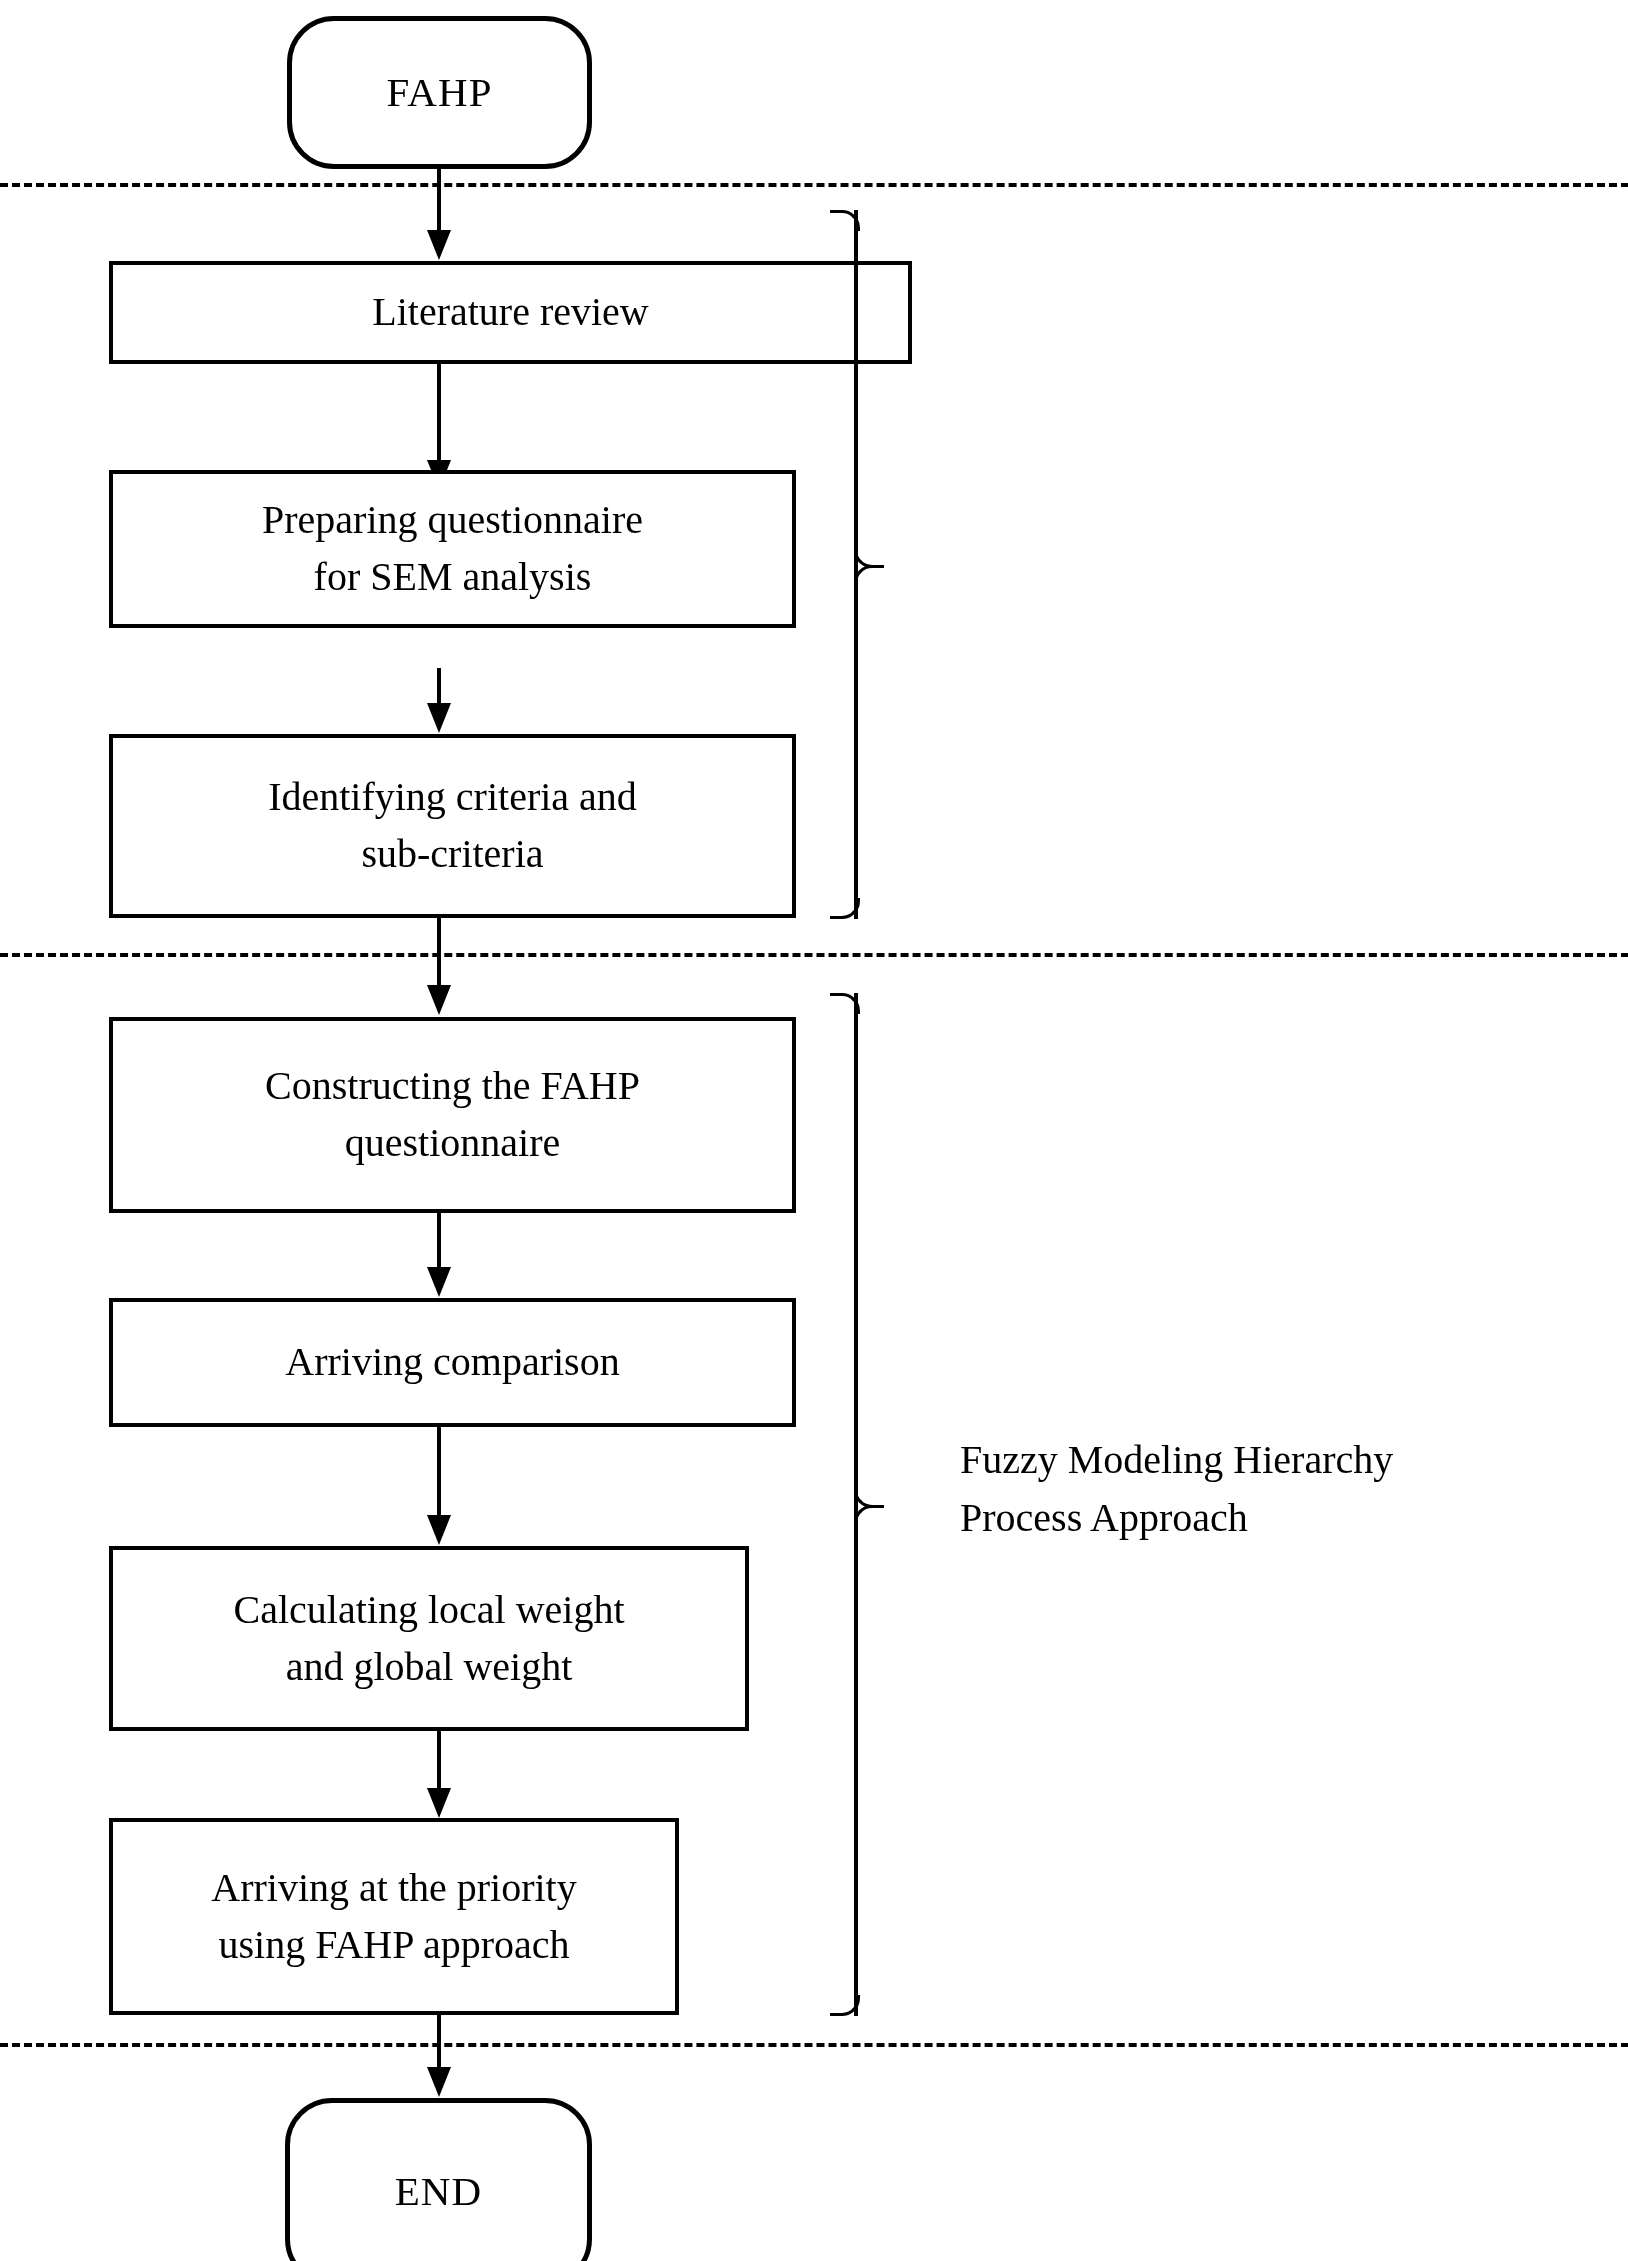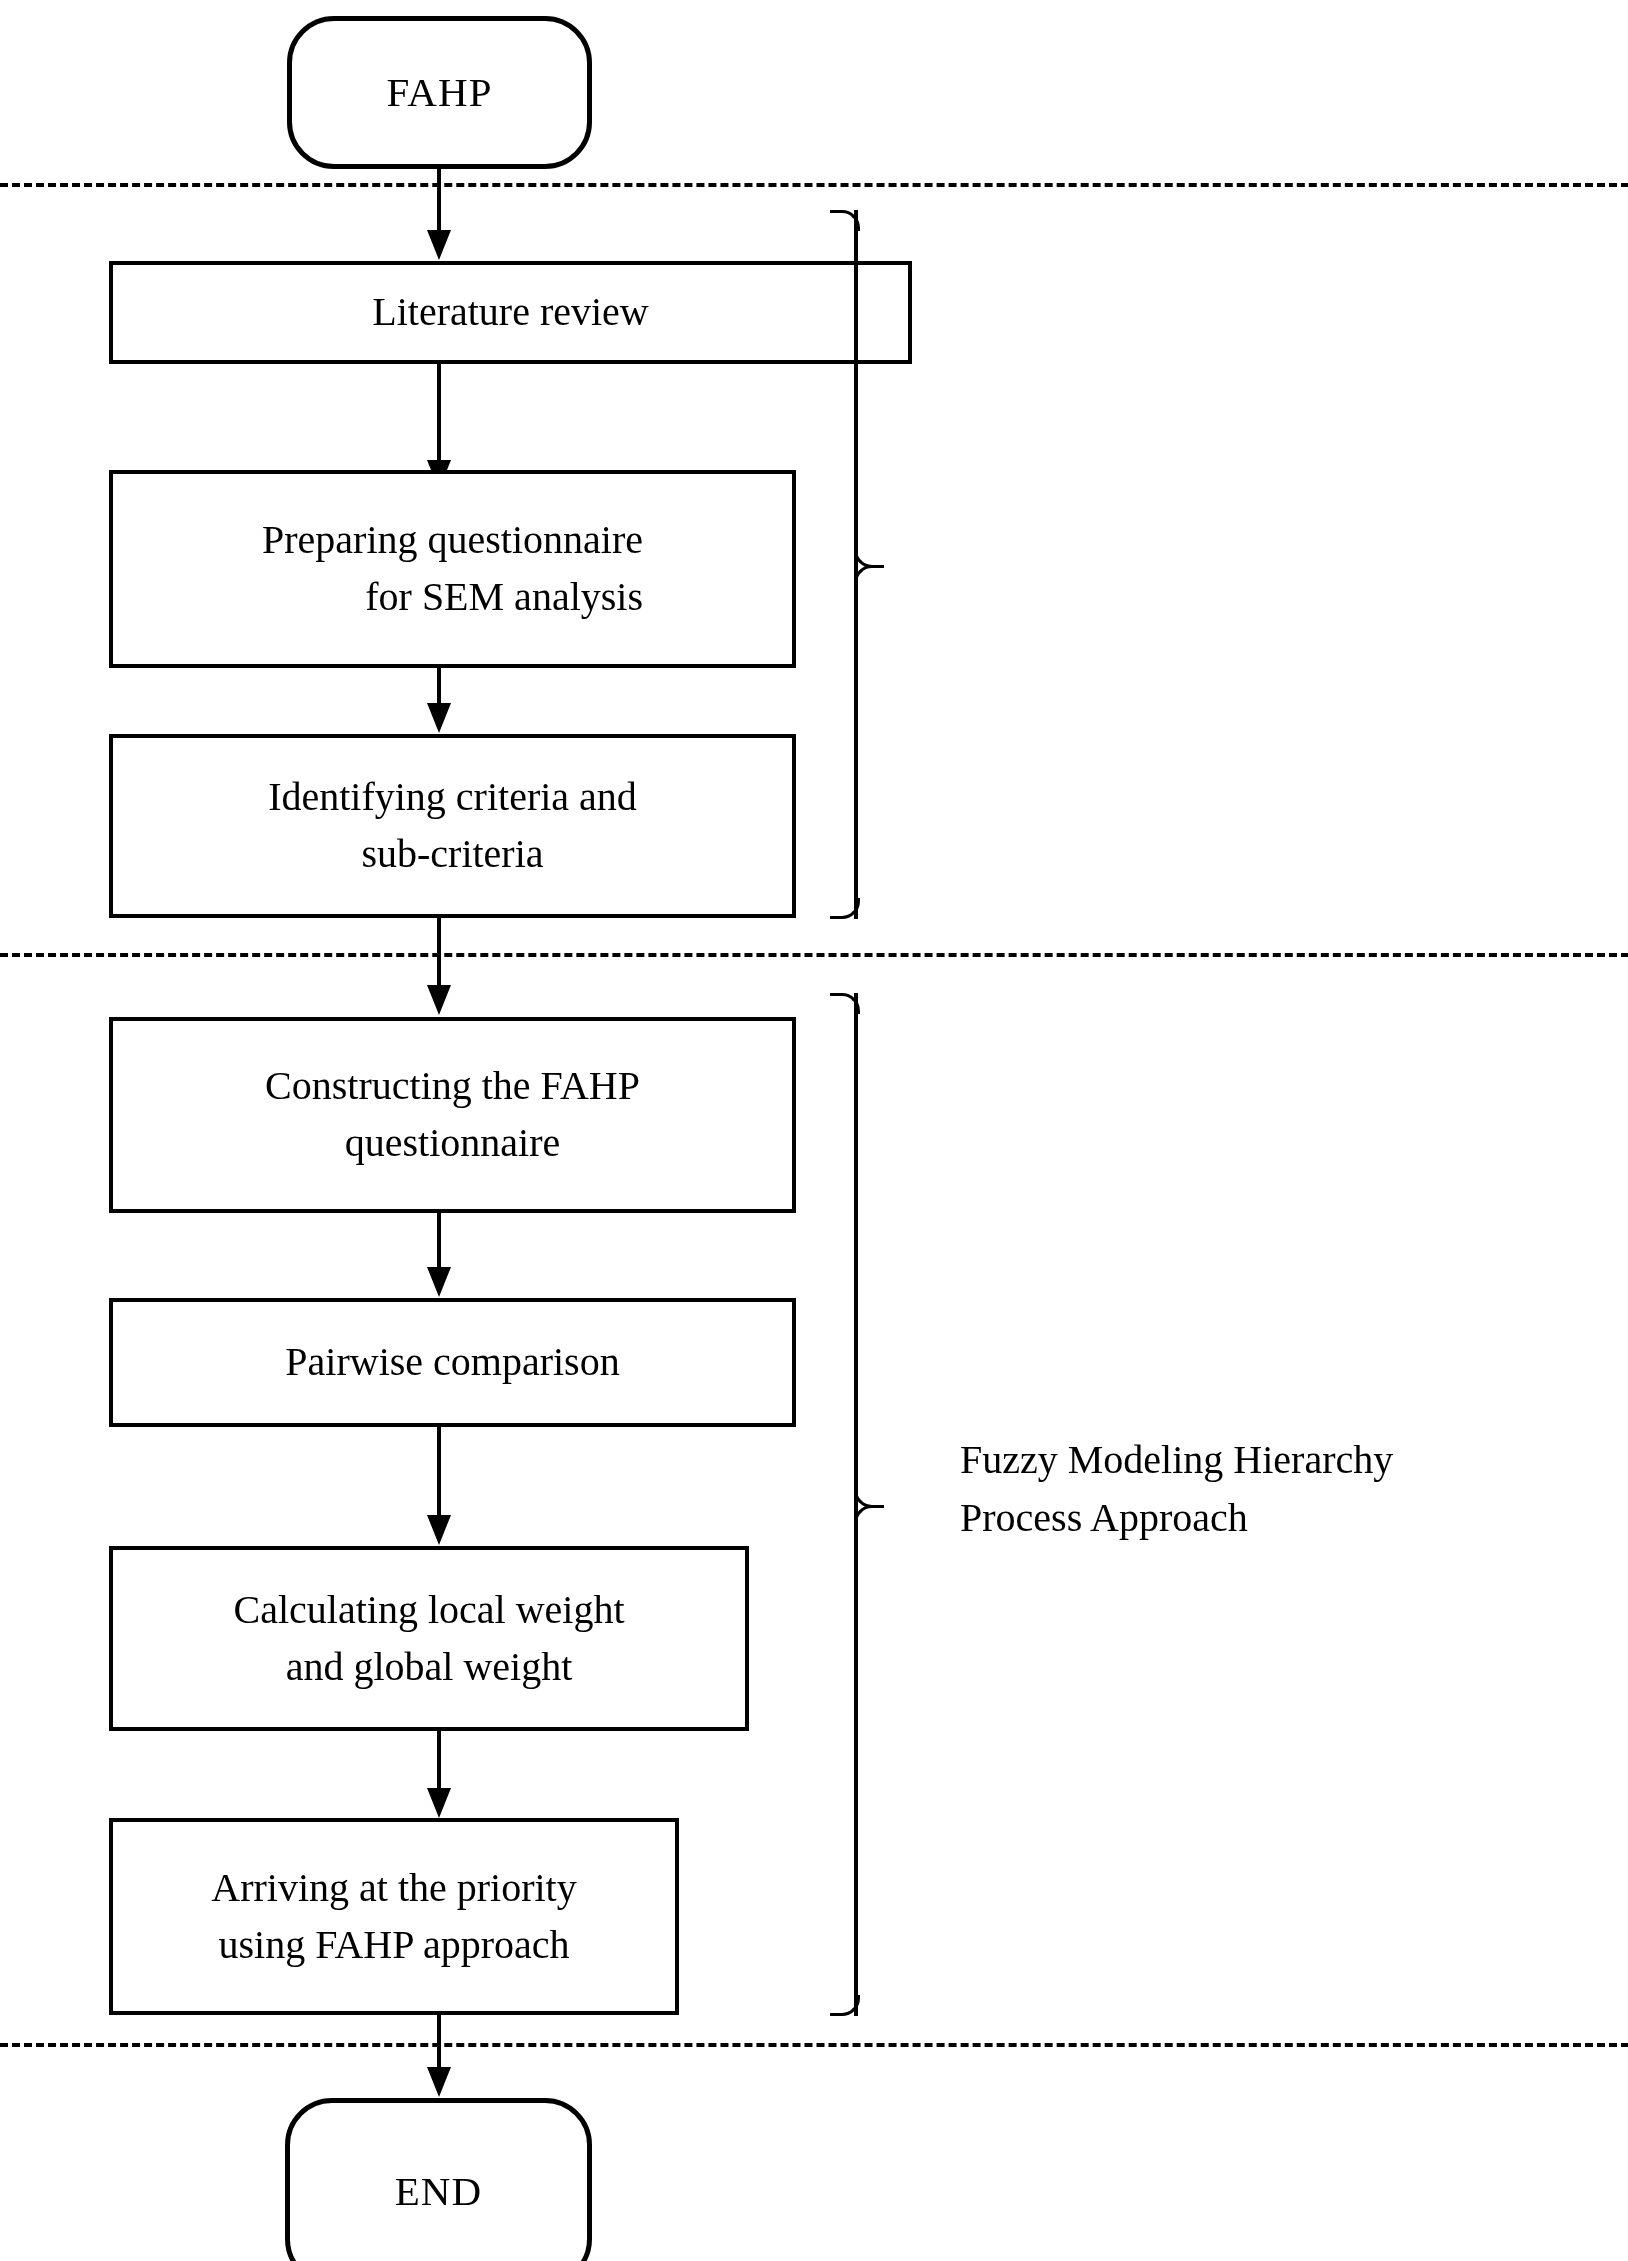--- a/index.html
+++ b/index.html
@@ -163,21 +163,21 @@
 
   <div class="process" style="left:109px; top:261px; width:803px; height:103px;">
     <span class="label">Literature review</span>
   </div>
 
   <div class="connector" style="left:439px; top:364px; height:127px;">
     <div class="shaft" style="height:97px;"></div>
     <div class="head" style="top:96px;"></div>
   </div>
 
-  <div class="process" style="left:109px; top:470px; width:687px; height:198px;text-align:right;">
+  <div class="process" style="left:109px; top:470px; width:687px; height:158px;">
     <span class="label" style="white-space:pre-line;">Preparing questionnaire
 for SEM analysis</span>
   </div>
 
   <div class="connector" style="left:439px; top:668px; height:66px;">
     <div class="shaft" style="height:37px;"></div>
     <div class="head" style="top:35px;"></div>
   </div>
 
   <div class="process" style="left:109px; top:734px; width:687px; height:184px;">
@@ -205,21 +205,21 @@
     <span class="label" style="white-space:pre-line;">Constructing the FAHP
 questionnaire</span>
   </div>
 
   <div class="connector" style="left:439px; top:1213px; height:85px;">
     <div class="shaft" style="height:55px;"></div>
     <div class="head" style="top:54px;"></div>
   </div>
 
   <div class="process" style="left:109px; top:1298px; width:687px; height:129px;">
-    <span class="label">Pairwise comparison</span>
+    <span class="label">Arriving comparison</span>
   </div>
 
   <div class="connector" style="left:439px; top:1427px; height:119px;">
     <div class="shaft" style="height:89px;"></div>
     <div class="head" style="top:88px;"></div>
   </div>
 
   <div class="process" style="left:109px; top:1546px; width:640px; height:185px;">
     <span class="label" style="white-space:pre-line;">Calculating local weight
 and global weight</span>

